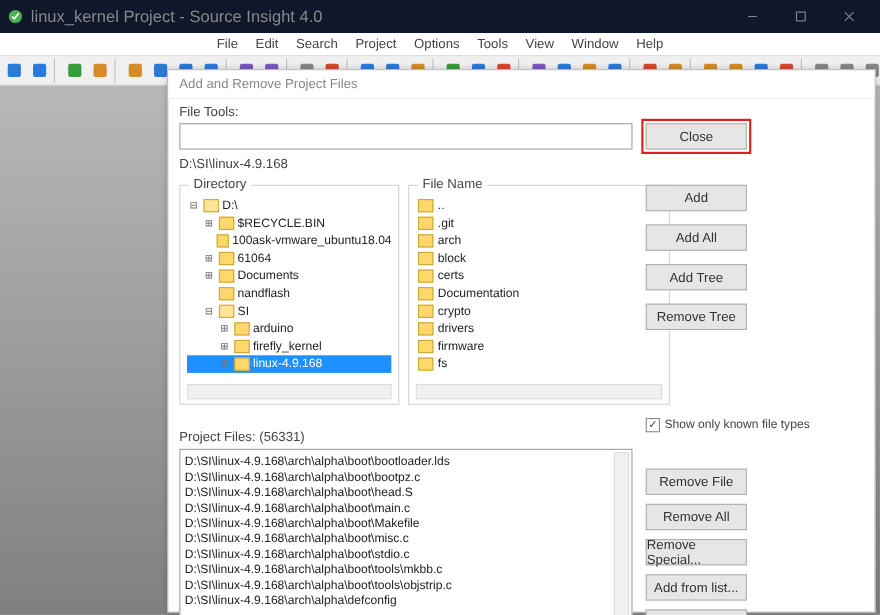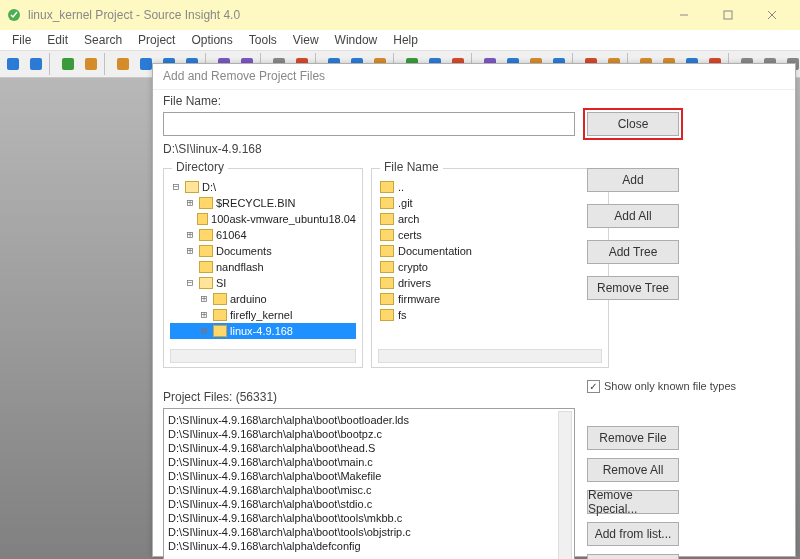--- a/index.html
+++ b/index.html
@@ -1,23 +1,23 @@
 <!DOCTYPE html>
 <html><head>
 <meta charset="utf-8">
 <style>
   * { box-sizing: border-box; font-family: "Segoe UI", Tahoma, sans-serif; }
   body { margin:0; background:#fff; width:800px; height:559px; overflow:hidden; font-size:12px; color:#333; }
   
-  .titlebar { height:30px; background:#fef9c3; display:flex; align-items:center; padding:0 6px; color:#888; font-size:12px; }
+  .titlebar { height:30px; background:#0f172a; display:flex; align-items:center; padding:0 6px; color:#888; font-size:15px; }
   .titlebar .appicon { width:16px; height:16px; margin-right:6px; }
   .titlebar .spacer { flex:1; }
   .winbtn { width:44px; height:28px; display:flex; align-items:center; justify-content:center; color:#888; }
   
-  .menubar { height:20px; display:flex; align-items:center; padding:0 4px; font-size:12px; color:#444; }
+  .menubar { height:20px; display:flex; align-items:center; padding:0 4px; font-size:12px; color:#444;justify-content:center; }
   .menubar span { padding:2px 8px; }
   
   .toolbar { height:28px; background:#f0f0f0; border-top:1px solid #e0e0e0; border-bottom:1px solid #c9c9c9; display:flex; align-items:center; padding:0 2px; gap:1px; overflow:hidden; }
   .tbtn { width:22px; height:22px; display:flex; align-items:center; justify-content:center; border:1px solid transparent; flex:0 0 auto; }
   .tsep { width:6px; height:22px; border-left:1px solid #c0c0c0; margin:0 1px; flex:0 0 auto; }
   
   .mdi { position:absolute; top:78px; left:0; right:0; bottom:0; background:linear-gradient(#b8b8b8,#808080); }
   
   .dialog { position:absolute; left:152px; top:63px; width:644px; height:494px; background:#fff; border:1px solid #b0b0b0; box-shadow:0 0 6px rgba(0,0,0,.2); }
   .dlg-title { height:26px; background:#fff; color:#888; padding:5px 10px; font-size:12px; border-bottom:1px solid #eee; }
@@ -257,21 +257,21 @@
         <rect x="2" y="2" width="12" height="12" rx="2" fill="#888"></rect>
       </svg>
     </div>
   </div>
 
 <div class="mdi"></div>
 
 <div class="dialog">
   <div class="dlg-title">Add and Remove Project Files</div>
   <div class="dlg-body">
-    <div class="lbl" style="position:absolute;top:4px;left:0;">File Name:</div>
+    <div class="lbl" style="position:absolute;top:4px;left:0;">File Tools:</div>
     <input class="filename-input" value="" style="">
     <div class="close-outline">
       <div class="btn" style="width:92px;">Close</div>
     </div>
     <div class="path-lbl">D:\SI\linux-4.9.168</div>
 
     <div class="groupbox gb-dir">
       <div class="gb-title">Directory</div>
       <div class="tree" id="tree">
           <div class="row" style="padding-left: 0px;">
@@ -335,20 +335,24 @@
             <span class="ficon"></span>
             <span>..</span>
           </div>
           <div class="row">
             <span class="ficon"></span>
             <span>.git</span>
           </div>
           <div class="row">
             <span class="ficon"></span>
             <span>arch</span>
+          </div>
+          <div class="row">
+            <span class="ficon"></span>
+            <span>block</span>
           </div>
           <div class="row">
             <span class="ficon"></span>
             <span>certs</span>
           </div>
           <div class="row">
             <span class="ficon"></span>
             <span>Documentation</span>
           </div>
           <div class="row">

